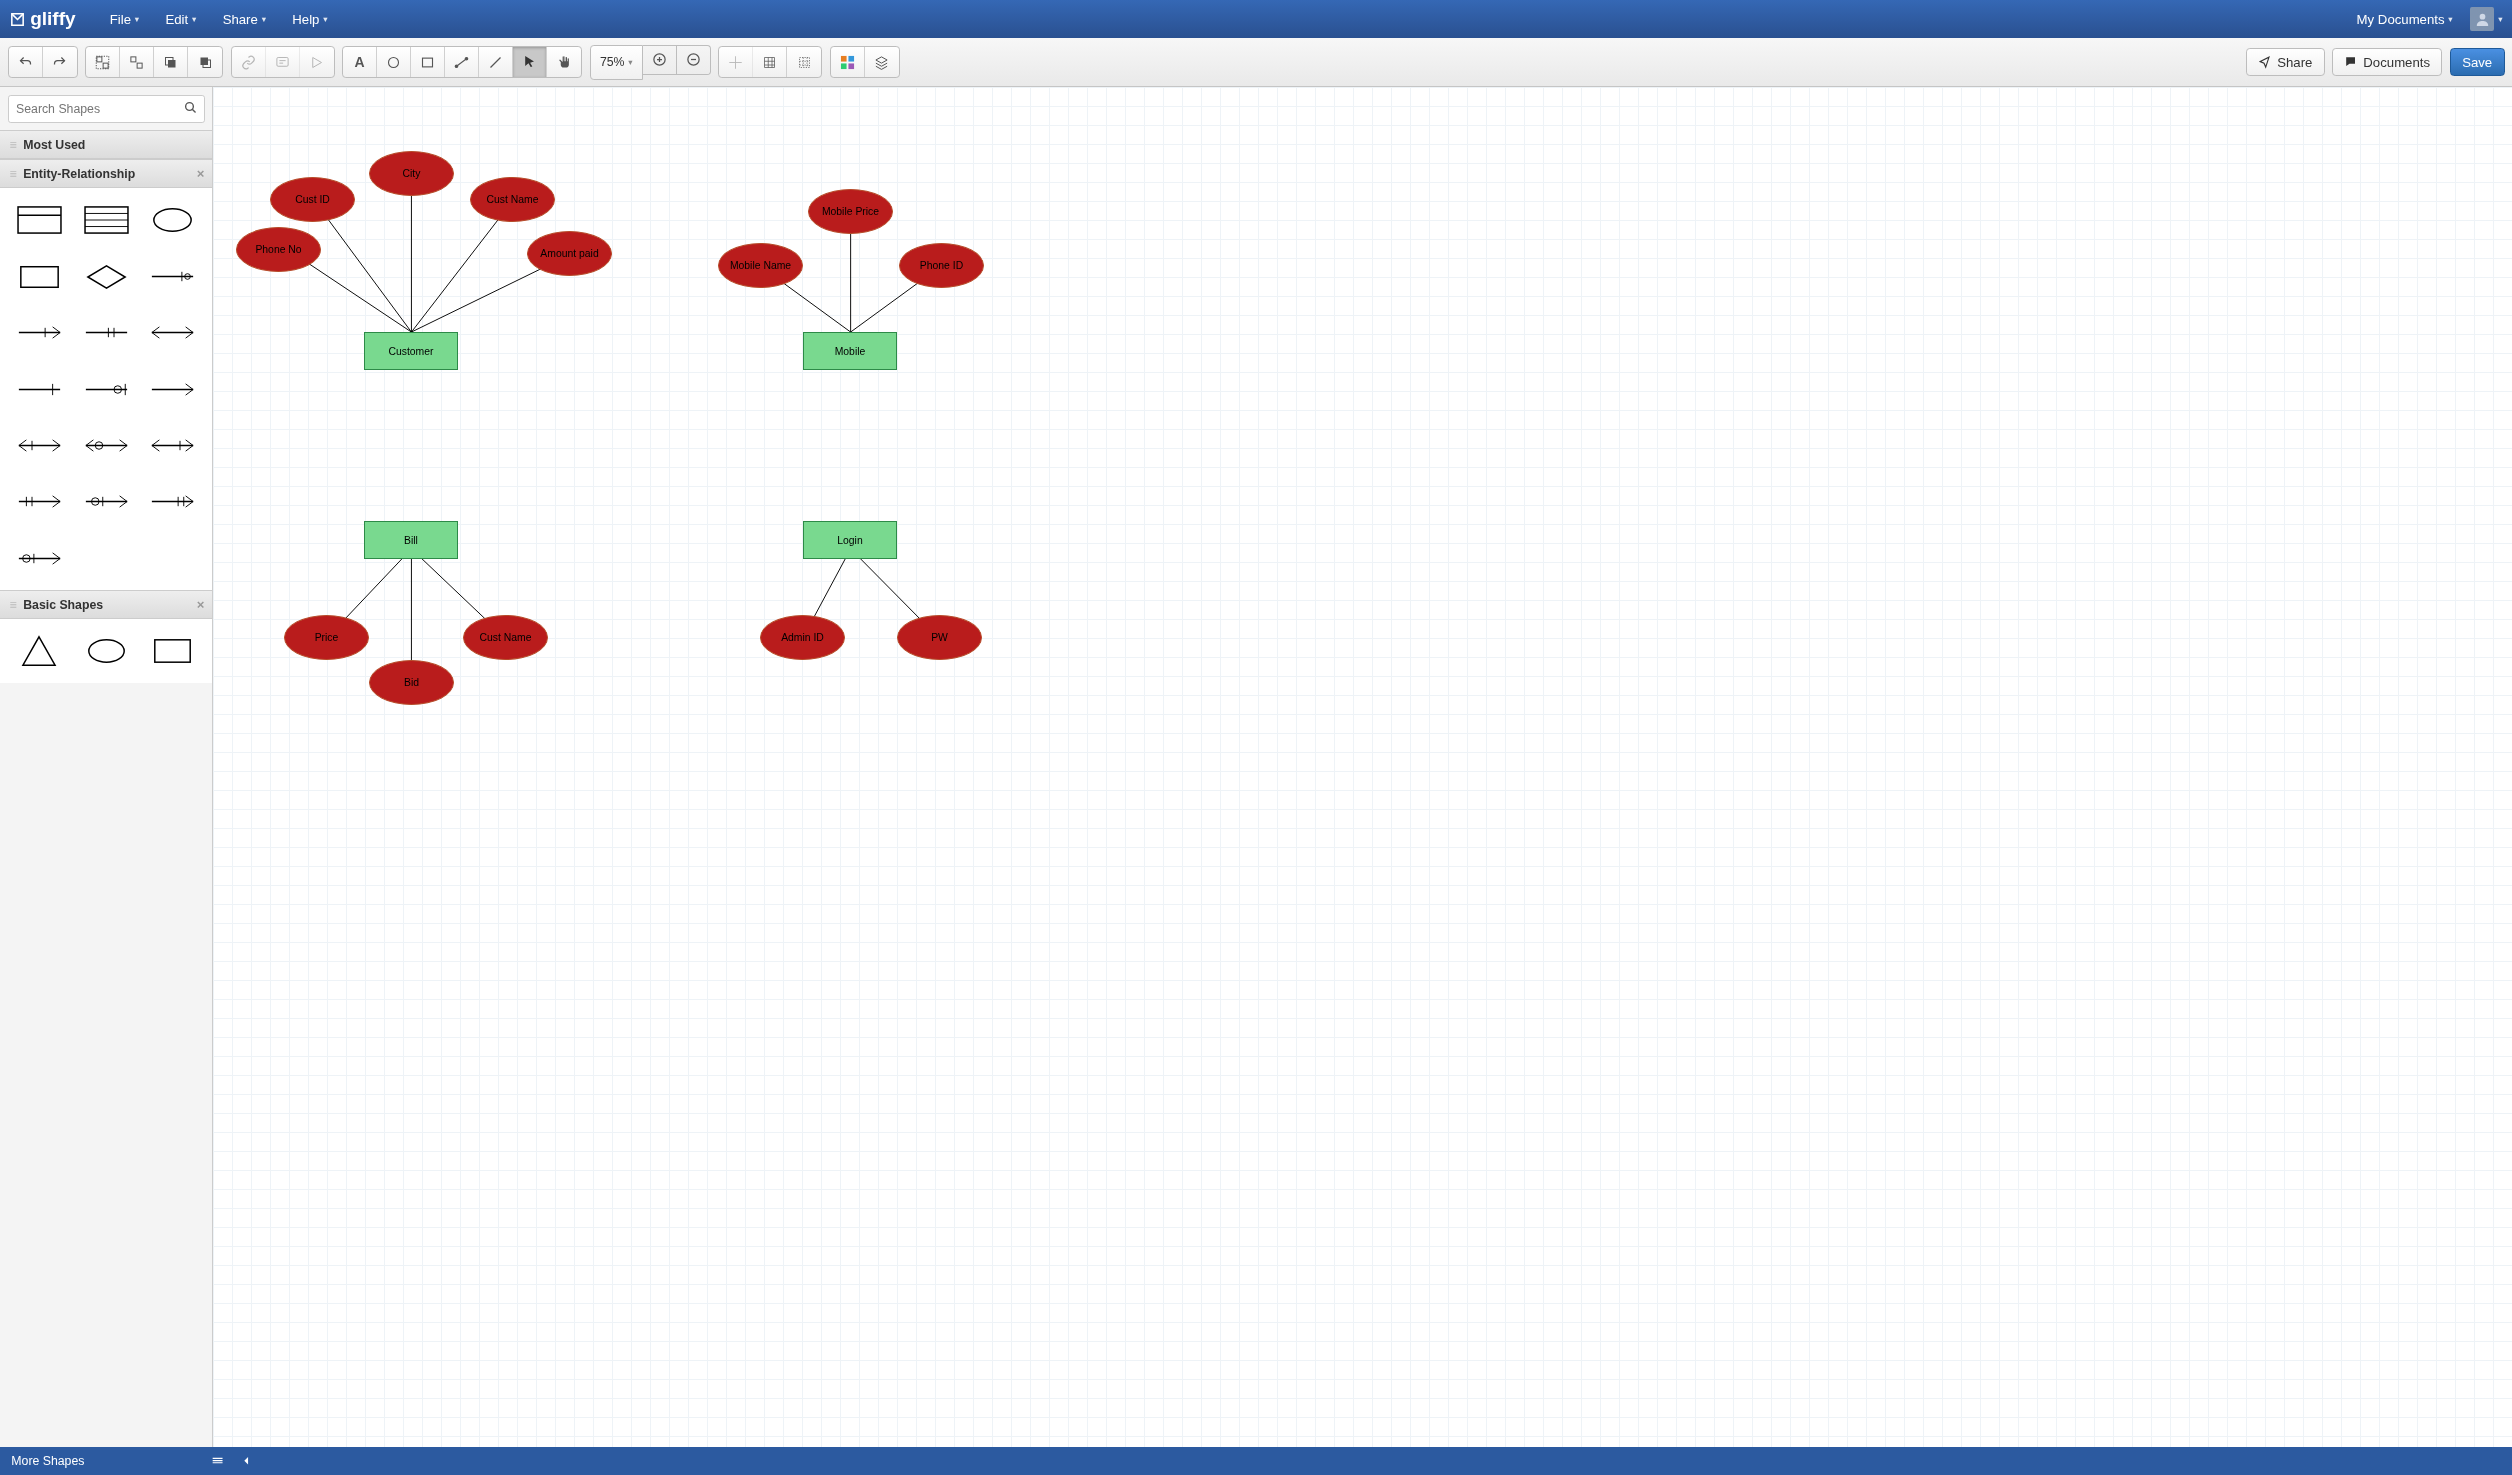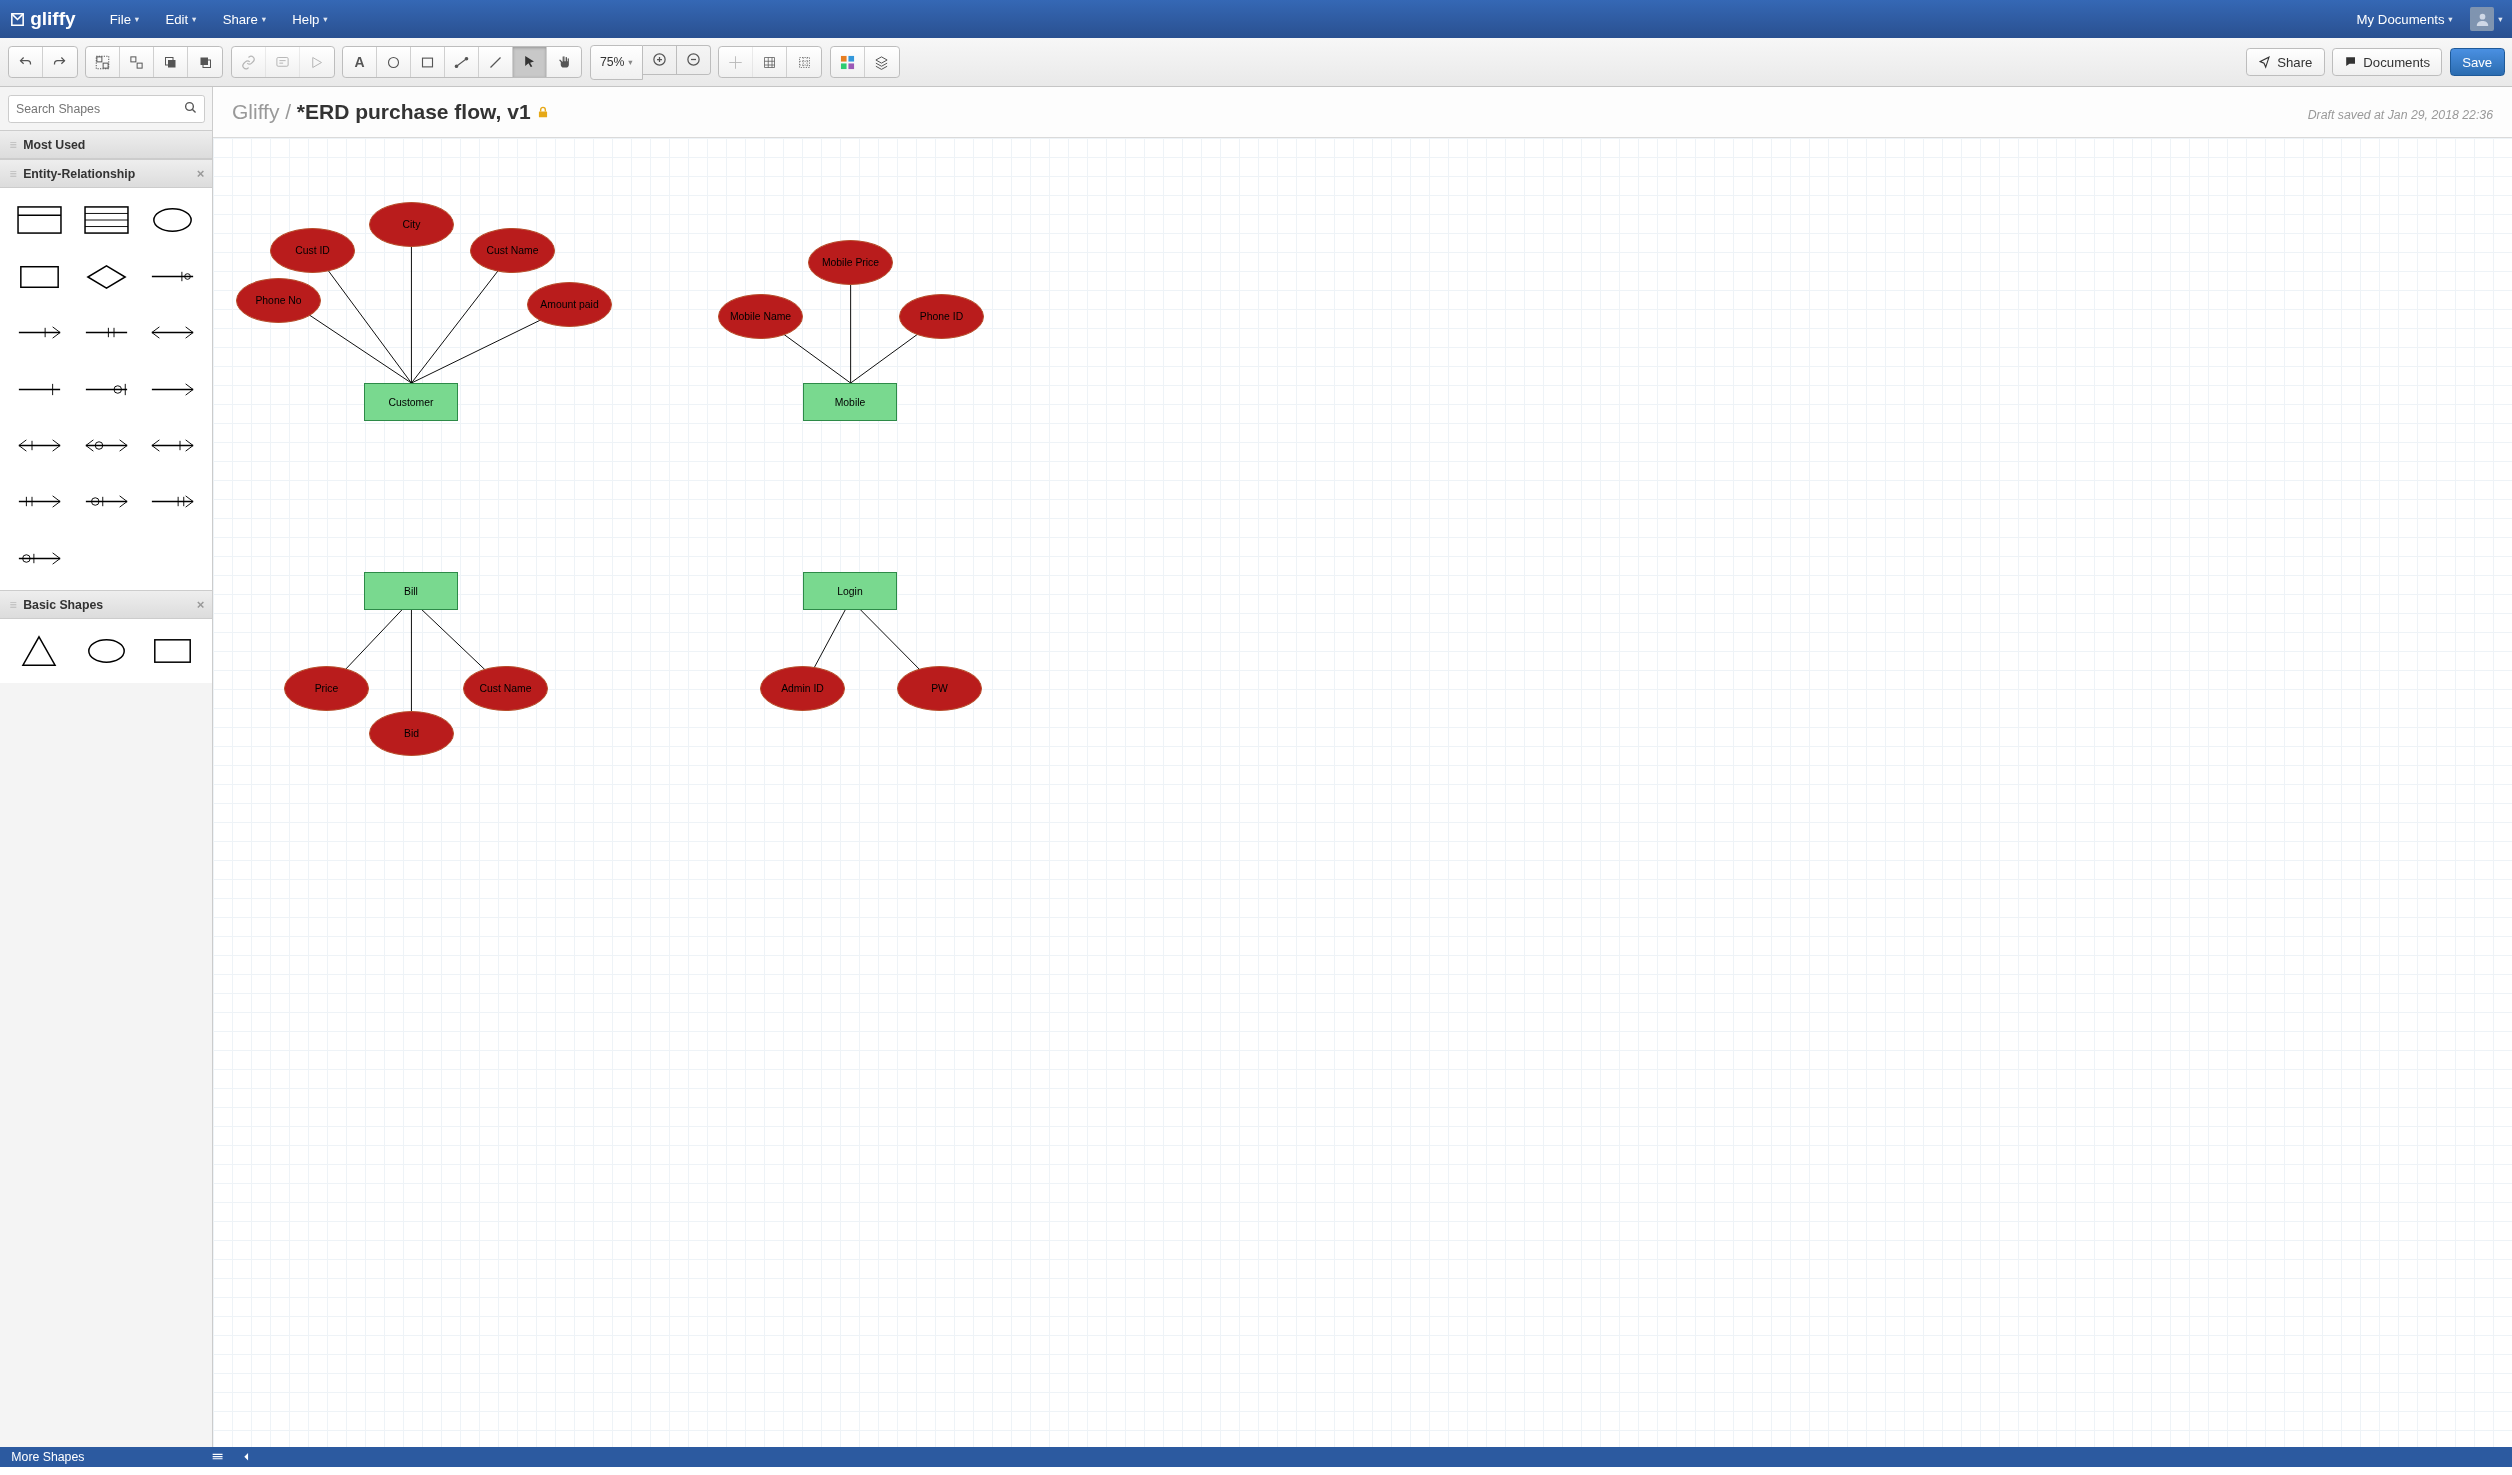--- a/index.html
+++ b/index.html
@@ -58,21 +58,21 @@
   background-size: 19px 19px;
 }
 .canvas-inner{ position:relative; width:1132px; height:754px;}
 
 .ent { position: absolute; background: #79d98f; border: 0.9px solid #2d8a48; color: #000; font-size: 10.4px; display:flex; align-items:center; justify-content:center; width:94px; height:38px;}
 .attr { position: absolute; background: #b91c1c; border: 0.9px solid #b74d2b; color: #000; font-size: 10.4px; display:flex; align-items:center; justify-content:center; width:85px; height:45px; border-radius: 50%;}
 
 .svg-layer { position:absolute; inset:0; pointer-events:none;}
 
 
-.footer { height: 20px; background: #2c5aa0; color: #fff; display: flex; align-items: center; padding: 0 11.3px; }
+.footer { height: 28px; background: #2c5aa0; color: #fff; display: flex; align-items: center; padding: 0 11.3px; }
 .footer .more { cursor:pointer; }
 .footer .right { margin-left:auto; display:flex; gap:9.4px;}
 .footer .icon-btn{ cursor:pointer; padding: 0 3.8px; display:flex; align-items:center; }
 </style>
 </head>
 <body>
 
 <div class="menubar">
   <div class="logo">
     <svg width="17" height="17" viewBox="0 0 24 24" fill="none" stroke="#fff" stroke-width="2.2">
@@ -476,31 +476,20 @@
         <div class="shape-cell">
             <svg width="41" height="28" viewBox="0 0 44 30">
               <rect x="3" y="3" width="38" height="24" fill="none" stroke="#000" stroke-width="1.6"></rect>
             </svg>
           </div>
       </div>
     </div>
   </div>
 
   <div class="canvas-wrap">
-    <div class="doc-header">
-      <span class="crumb">Gliffy /</span>
-      <span class="doc-title">*ERD purchase flow, v1</span>
-      <span class="lock">
-        <svg width="14" height="14" viewBox="0 0 24 24" fill="#e6a817">
-            <rect x="5" y="11" width="14" height="10" rx="1"></rect>
-            <path d="M8 11V8a4 4 0 118 0v3" fill="none" stroke="#e6a817" stroke-width="2.4"></path>
-          </svg>
-      </span>
-      <span class="draft-status">Draft saved at Jan 29, 2018 22:36</span>
-    </div>
     <div class="canvas">
       <div class="grid-bg"></div>
       <div class="canvas-inner">
         <svg class="svg-layer" width="1132" height="754" viewBox="0 0 1200 800">
           <g stroke="#000" stroke-width="1">
 
             <line x1="210" y1="260" x2="78" y2="172"></line>
             <line x1="210" y1="260" x2="105" y2="118"></line>
             <line x1="210" y1="260" x2="210" y2="100"></line>
             <line x1="210" y1="260" x2="318" y2="120"></line>

